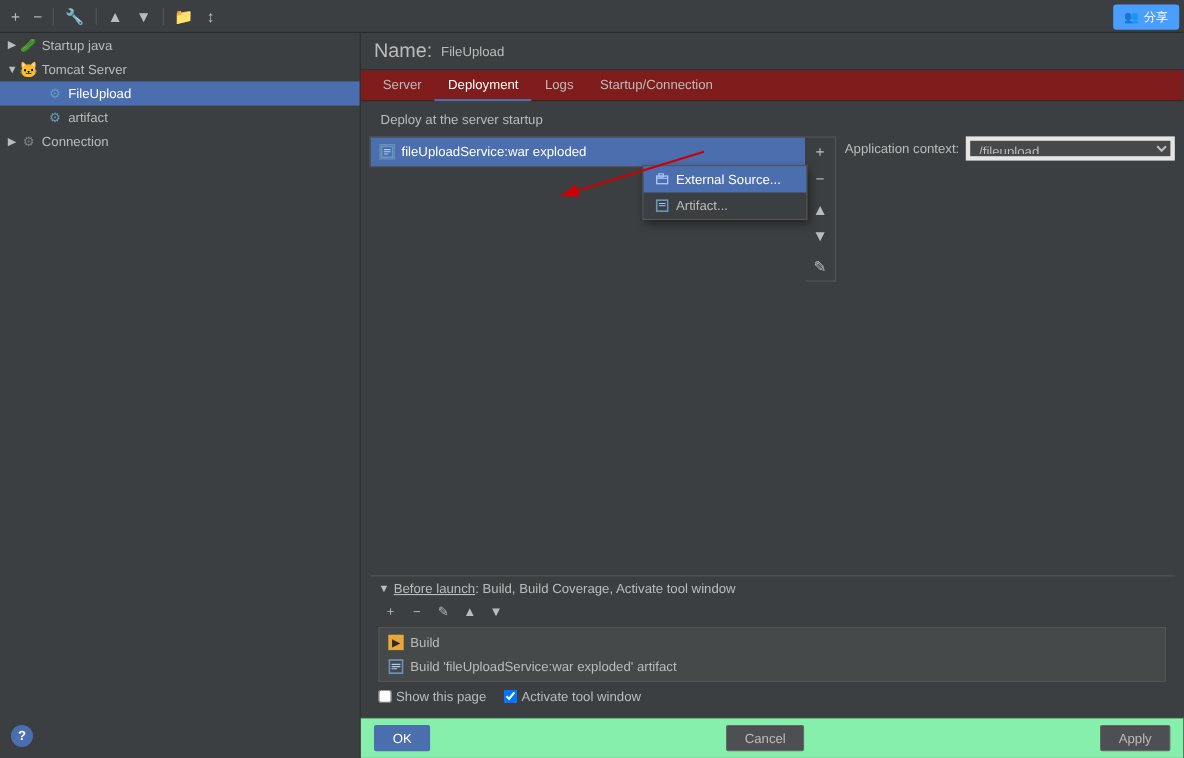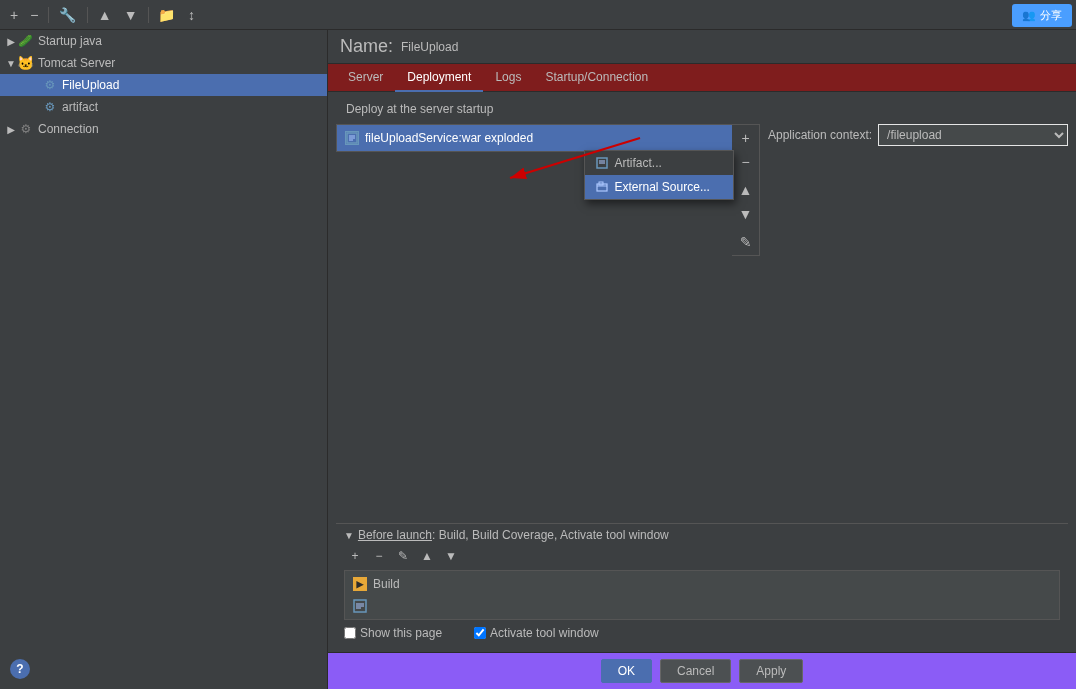--- a/index.html
+++ b/index.html
@@ -245,21 +245,21 @@
     }
     .app-context-label {
       font-size: 12px;
       color: #bbbbbb;
       white-space: nowrap;
       margin-right: 6px;
     }
     .app-context-select {
       flex: 1;
       background: #45494a;
-      border: 1px solid #e5e5e5;
+      border: 4px solid #e5e5e5;
       color: #bbbbbb;
       font-size: 12px;
       padding: 2px 4px;
       height: 22px;
     }
 
     
     .before-launch {
       border-top: 1px solid #555;
       padding: 4px 8px;
@@ -326,43 +326,43 @@
       height: 14px;
       display: flex;
       align-items: center;
       justify-content: center;
     }
 
     
     .options-row {
       display: flex;
       align-items: center;
-      gap: 32px;
+      gap: 16px;
       margin-top: 6px;
       font-size: 12px;
     }
     .checkbox-item {
       display: flex;
       align-items: center;
       gap: 4px;
     }
     .checkbox-item input[type=checkbox] {
       width: 12px;
       height: 12px;
     }
 
     
     .bottom-buttons {
       display: flex;
       align-items: center;
-      justify-content: center;
+      justify-content: space-between;
       padding: 6px 12px;
       gap: 8px;
       border-top: 1px solid #2b2b2b;
-      background: #8b5cf6;
+      background: #86efac;
     }
     .btn {
       padding: 4px 16px;
       font-size: 12px;
       cursor: pointer;
       border-radius: 2px;
       border: 1px solid #666;
       background: #4c5052;
       color: #bbbbbb;
     }
@@ -482,39 +482,39 @@
               </svg>
             </span>
             <span>fileUploadService:war exploded</span>
           </div>
         </div>
 
         <div class="deploy-side-btns" style="position:relative;">
           <button class="side-btn" style="position:relative;">+
             
             <div class="context-menu" style="top:22px; left:-152px; position:absolute;">
+              <div class="context-menu-item highlighted">
+                <span style="width:14px; height:14px; display:inline-flex; align-items:center; justify-content:center;">
+                  <svg width="12" height="12" viewBox="0 0 12 12">
+                    <rect x="1" y="3" width="10" height="7" fill="none" stroke="#adc8ff" stroke-width="1.2"></rect>
+                    <line x1="1" y1="5" x2="11" y2="5" stroke="#adc8ff" stroke-width="1"></line>
+                    <rect x="3" y="1" width="4" height="3" fill="none" stroke="#adc8ff" stroke-width="1"></rect>
+                  </svg>
+                </span>
+                <span>External Source...</span>
+              </div>
               <div class="context-menu-item">
                 <span style="width:14px; height:14px; display:inline-flex; align-items:center; justify-content:center;">
                   <svg width="12" height="12" viewBox="0 0 12 12">
                     <rect x="1" y="1" width="10" height="10" fill="none" stroke="#6897bb" stroke-width="1.5"></rect>
                     <line x1="3" y1="4" x2="9" y2="4" stroke="#adc8ff" stroke-width="1"></line>
                     <line x1="3" y1="6" x2="9" y2="6" stroke="#adc8ff" stroke-width="1"></line>
                   </svg>
                 </span>
                 <span>Artifact...</span>
-              </div>
-              <div class="context-menu-item highlighted">
-                <span style="width:14px; height:14px; display:inline-flex; align-items:center; justify-content:center;">
-                  <svg width="12" height="12" viewBox="0 0 12 12">
-                    <rect x="1" y="3" width="10" height="7" fill="none" stroke="#adc8ff" stroke-width="1.2"></rect>
-                    <line x1="1" y1="5" x2="11" y2="5" stroke="#adc8ff" stroke-width="1"></line>
-                    <rect x="3" y="1" width="4" height="3" fill="none" stroke="#adc8ff" stroke-width="1"></rect>
-                  </svg>
-                </span>
-                <span>External Source...</span>
               </div>
             </div>
           </button>
           <button class="side-btn">−</button>
           <button class="side-btn" style="margin-top:4px;">▲</button>
           <button class="side-btn">▼</button>
           <button class="side-btn" style="margin-top:4px;">✎</button>
         </div>
 
         <div class="app-context-outer">
@@ -560,20 +560,21 @@
           </div>
           <div class="bl-item">
             <span class="bl-icon-artifact">
               <svg width="14" height="14" viewBox="0 0 14 14">
                 <rect x="1" y="1" width="12" height="12" fill="none" stroke="#6897bb" stroke-width="1.5"></rect>
                 <line x1="3" y1="5" x2="11" y2="5" stroke="#adc8ff" stroke-width="1"></line>
                 <line x1="3" y1="7" x2="11" y2="7" stroke="#adc8ff" stroke-width="1"></line>
                 <line x1="3" y1="9" x2="8" y2="9" stroke="#adc8ff" stroke-width="1"></line>
               </svg>
             </span>
+            <span>Build 'fileUploadService:war exploded' artifact</span>
           </div>
         </div>
 
         <div class="options-row">
           <label class="checkbox-item">
             <input type="checkbox" style="">
             <span>Show this page</span>
           </label>
           <label class="checkbox-item">
             <input type="checkbox" checked="" style="">

